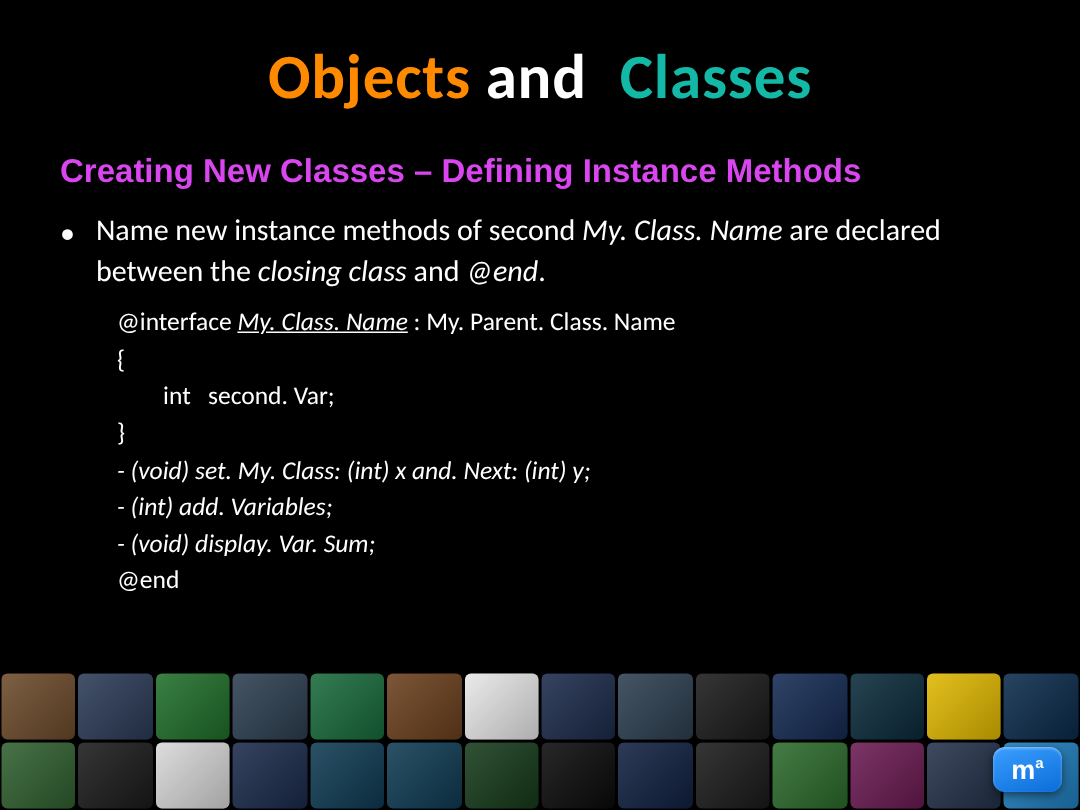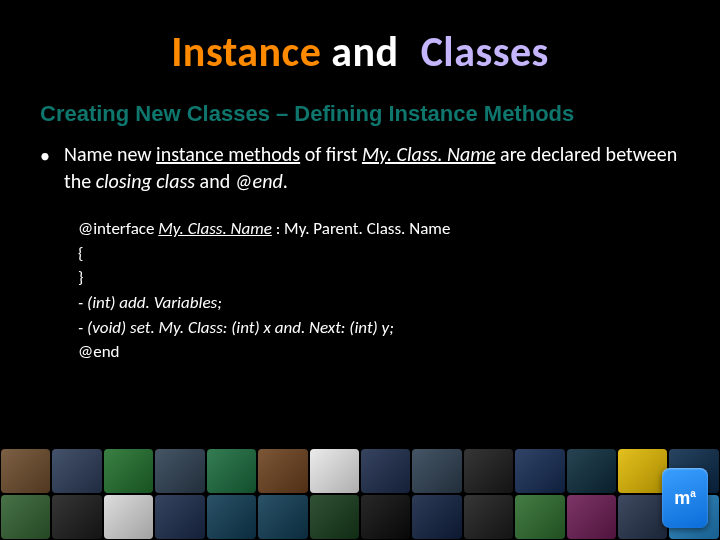--- a/index.html
+++ b/index.html
@@ -1,62 +1,64 @@
 <!DOCTYPE html>
 <html><head>
 <meta charset="utf-8">
 <style>
   * { margin: 0; padding: 0; box-sizing: border-box; }
   html, body { width: 720px; height: 540px; background: #000; overflow: hidden; font-family: Calibri, Arial, sans-serif; }
   .slide { width: 720px; height: 540px; position: relative; color: #fff; }
   .title { text-align: center; font-size: 42px; font-weight: 700; padding-top: 26px; letter-spacing: 0.5px; }
   .title .t1 { color: #ff8a00; }
   .title .t2 { color: #fff; }
-  .title .t3 { color: #c4b5fd; margin-left: 12px; }
-  .subtitle { color: #0f766e; font-size: 22px; font-weight: 700; margin: 24px 0 14px 40px; font-family: Arial, sans-serif; }
+  .title .t3 { color: #14b8a6; margin-left: 12px; }
+  .subtitle { color: #d946ef; font-size: 22px; font-weight: 700; margin: 24px 0 14px 40px; font-family: Arial, sans-serif; }
   .bullet-row { display: flex; align-items: flex-start; margin-left: 40px; margin-right: 30px; font-size: 20px; line-height: 1.35; }
   .bullet-dot { margin-right: 14px; margin-top: 2px; }
   .bullet-text { flex: 1; }
-  .u { text-decoration: underline; }
+  .u { }
   .i { font-style: italic; }
-  .code { margin: 22px 0 0 78px; font-size: 17px; line-height: 1.45; font-style: italic; }
+  .code { margin: 8px 0 0 78px; font-size: 17px; line-height: 1.45; font-style: italic; }
   .code .row { white-space: pre; }
   .code .ni { font-style: normal; }
   .code .cname { text-decoration: underline; }
   .dock { position: absolute; left: 0; right: 0; bottom: 0; height: 92px; display: flex; flex-direction: column; }
   .dock-row { flex: 1; display: flex; }
   .tile { flex: 1; margin: 1px; border-radius: 4px; position: relative; overflow: hidden; }
   .tile::after { content: ""; position: absolute; inset: 0; background: linear-gradient(135deg, rgba(255,255,255,0.12), rgba(0,0,0,0.25)); }
-  .badge { position: absolute; right: 12px; bottom: 12px; width: 46px; height: 60px; border-radius: 8px; background: linear-gradient(160deg,#3aa0ff,#0b6cd8); box-shadow: 0 2px 6px rgba(0,0,0,0.5), inset 0 1px 2px rgba(255,255,255,0.4); display: flex; align-items: center; justify-content: center; text-align: center; }
+  .badge { position: absolute; right: 12px; bottom: 12px; width: 46px; height: 30px; border-radius: 8px; background: linear-gradient(160deg,#3aa0ff,#0b6cd8); box-shadow: 0 2px 6px rgba(0,0,0,0.5), inset 0 1px 2px rgba(255,255,255,0.4); display: flex; align-items: center; justify-content: center; text-align: center; }
   .badge .mtext { color: #fff; font-weight: 700; font-size: 18px; font-style: normal; font-family: Arial, sans-serif; }
   .badge .mtext sup { font-size: 10px; vertical-align: super; }
 </style>
 </head>
 <body>
 
 <div class="slide">
   <div class="title">
-    <span class="t1">Instance</span><span class="t2"> and </span><span class="t3">Classes</span>
+    <span class="t1">Objects</span><span class="t2"> and </span><span class="t3">Classes</span>
   </div>
 
   <div class="subtitle">Creating New Classes – Defining Instance Methods</div>
 
   <div class="bullet-row">
     <div class="bullet-dot">•</div>
     <div class="bullet-text">
-      <span>Name new </span><span class="u">instance methods</span><span> of first </span><span class="u i">My. Class. Name</span><span> are declared between the </span><span class="i">closing class</span><span> and </span><span class="i">@end</span><span>.</span>
+      <span>Name new </span><span class="u">instance methods</span><span> of second </span><span class="u i">My. Class. Name</span><span> are declared between the </span><span class="i">closing class</span><span> and </span><span class="i">@end</span><span>.</span>
     </div>
   </div>
 
   <div class="code">
     <div class="row"><span class="ni">@interface </span><span class="cname">My. Class. Name</span><span class="ni"> : My. Parent. Class. Name</span></div>
     <div class="row ni">{</div>
+    <div class="row ni">        int   second. Var;</div>
     <div class="row ni">}</div>
+    <div class="row">- (void) set. My. Class: (int) x and. Next: (int) y;</div>
     <div class="row">- (int) add. Variables;</div>
-    <div class="row">- (void) set. My. Class: (int) x and. Next: (int) y;</div>
+    <div class="row">- (void) display. Var. Sum;</div>
     <div class="row ni">@end</div>
   </div>
 
   <div class="dock">
     <div class="dock-row" id="dock-row-1">
         <div class="tile" style="background: rgb(107, 74, 42);"></div>
         <div class="tile" style="background: rgb(42, 58, 86);"></div>
         <div class="tile" style="background: rgb(31, 110, 42);"></div>
         <div class="tile" style="background: rgb(44, 62, 80);"></div>
         <div class="tile" style="background: rgb(24, 106, 59);"></div>

